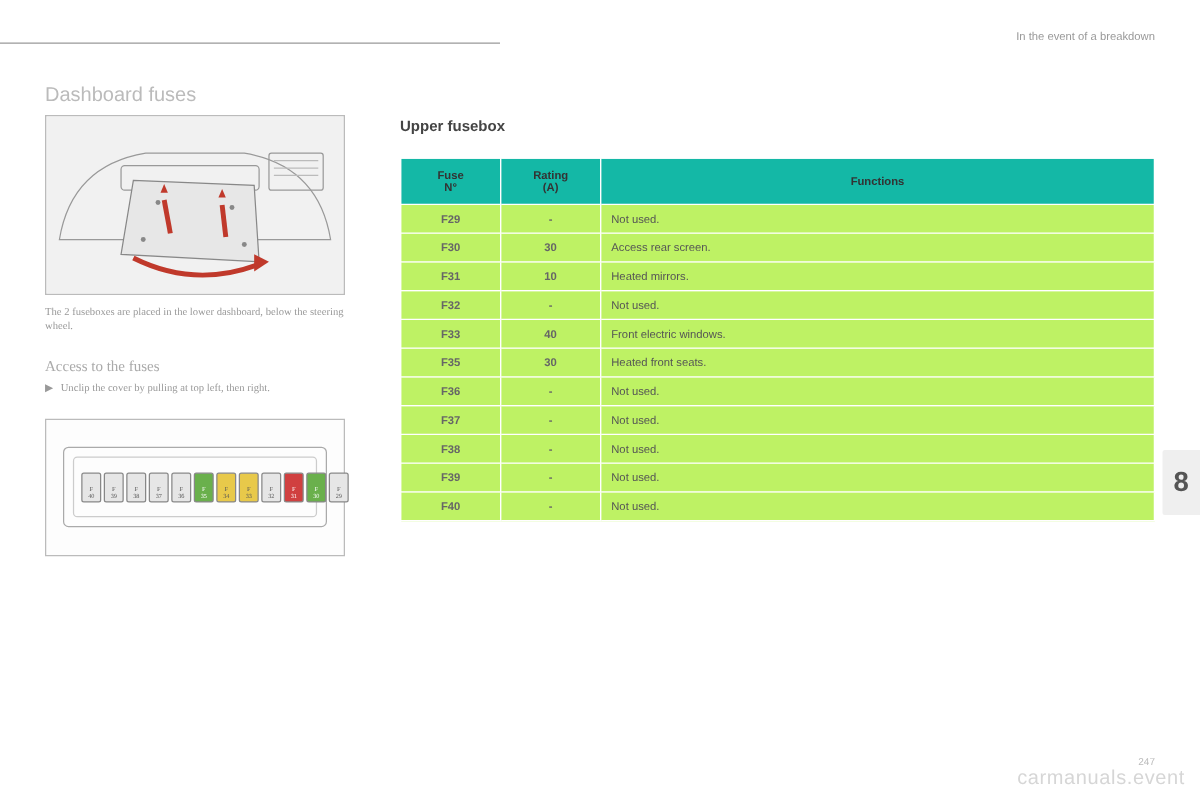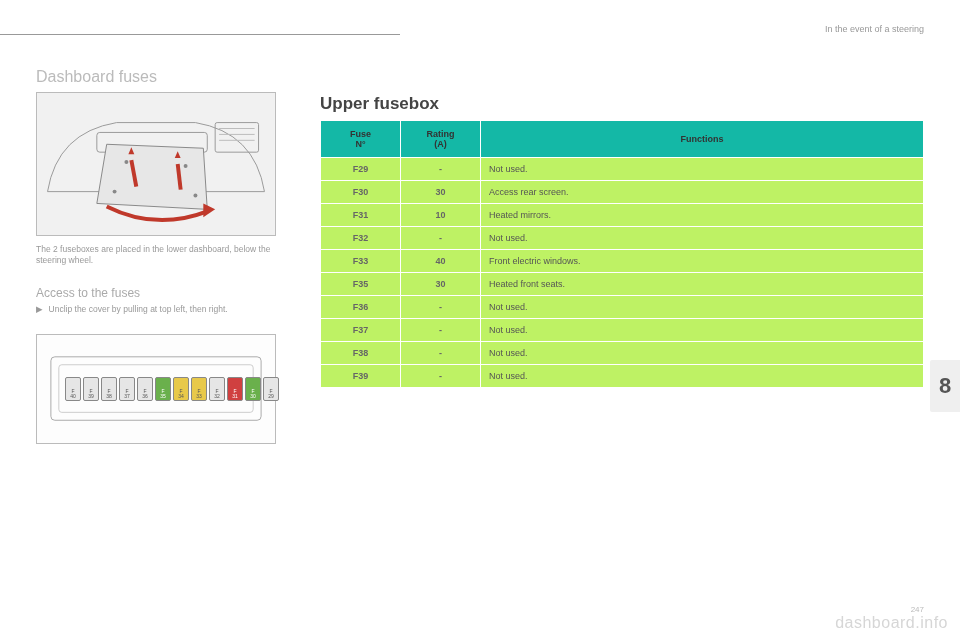--- a/index.html
+++ b/index.html
@@ -2,54 +2,54 @@
 <html><head>
 <meta charset="utf-8">
 <style>
   * { box-sizing: border-box; margin: 0; padding: 0; }
   html, body { width: 960px; height: 640px; background: #fff; font-family: Arial, Helvetica, sans-serif; color: #333; }
   .page { position: relative; width: 960px; height: 640px; padding: 20px 36px 20px 36px; }
   .rule-top { position: absolute; top: 34px; left: 0; width: 400px; height: 1px; background: #999; }
   .header-section { position: absolute; top: 24px; right: 36px; font-size: 9px; color: #999; text-align: right; }
   .main-title { font-size: 16px; color: #bbb; font-weight: 400; margin-top: 48px; margin-bottom: 6px; }
   .columns { display: flex; gap: 24px; }
-  .col-left { width: 260px; }
+  .col-left { width: 260px; font-family: Liberation Serif, serif; }
   .col-right { flex: 1; }
   .illus { width: 240px; height: 144px; border: 1px solid #bbb; background: #f4f4f4; position: relative; overflow: hidden; }
   .cap { font-size: 8.5px; color: #999; line-height: 1.3; margin-top: 8px; }
   .sub-title { font-size: 12px; color: #aaa; margin-top: 20px; margin-bottom: 4px; }
   .bullet { font-size: 8.5px; color: #999; line-height: 1.35; display: flex; gap: 6px; }
   .bullet .mark { flex: 0 0 auto; }
   .fuse-diag { margin-top: 18px; width: 240px; height: 110px; border: 1px solid #bbb; background: #fdfdfd; position: relative; }
   .fuse-row { position: absolute; left: 28px; top: 42px; display: flex; gap: 2px; }
   .fuse { width: 16px; height: 24px; border: 1px solid #888; border-radius: 2px; display: flex; flex-direction: column; justify-content: flex-end; align-items: center; font-size: 5px; color: #555; padding-bottom: 1px; line-height: 1; }
   .fuse .f { font-size: 5px; }
   .fuse.gray { background: #e6e6e6; }
   .fuse.green { background: #6ab04c; color: #fff; }
   .fuse.yellow { background: #e8c94a; }
   .fuse.red { background: #d04040; color: #fff; }
-  .right-title { font-size: 17px; color: #444; font-weight: 700; margin-top: 2px; margin-bottom: 6px; }
+  .right-title { font-size: 12px; color: #444; font-weight: 700; margin-top: 2px; margin-bottom: 18px; }
   table.fuses { width: 100%; border-collapse: collapse; font-size: 9px; }
   table.fuses th { background: #14b8a6; color: #333; font-weight: 700; text-align: center; padding: 8px 6px; border: 1px solid #fff; }
   table.fuses th.func { text-align: center; }
   table.fuses td { background: #bef264; padding: 6px 8px; border: 1px solid #fff; color: #555; }
   table.fuses td.c { text-align: center; font-weight: 700; color: #666; }
   .chapter-tab { position: absolute; right: 0; top: 360px; width: 30px; height: 52px; background: #efefef; display: flex; align-items: center; justify-content: center; font-size: 22px; font-weight: 700; color: #555; border-top-left-radius: 2px; border-bottom-left-radius: 2px; }
   .page-num { position: absolute; bottom: 26px; right: 36px; font-size: 8px; color: #bbb; }
   .watermark { position: absolute; bottom: 8px; right: 12px; font-size: 16px; color: #d6d6d6; letter-spacing: 0.5px; }
   
   .dash-sketch { position: absolute; inset: 0; }
   .dash-sketch svg { width: 100%; height: 100%; }
 </style>
 </head>
 <body>
 
 <div class="page">
   <div class="rule-top"></div>
-  <div class="header-section">In the event of a steering</div>
+  <div class="header-section">In the event of a breakdown</div>
 
   <div class="main-title">Dashboard fuses</div>
 
   <div class="columns">
 
     <div class="col-left">
 
       <div class="illus">
         <div class="dash-sketch">
           <svg viewBox="0 0 240 144">
@@ -202,22 +202,27 @@
             <tr>
               <td class="c">F38</td>
               <td class="c">-</td>
               <td>Not used.</td>
             </tr>
             <tr>
               <td class="c">F39</td>
               <td class="c">-</td>
               <td>Not used.</td>
             </tr>
+            <tr>
+              <td class="c">F40</td>
+              <td class="c">-</td>
+              <td>Not used.</td>
+            </tr>
           </tbody>
       </table>
     </div>
 
   </div>
 
   <div class="chapter-tab">8</div>
   <div class="page-num">247</div>
-  <div class="watermark">dashboard.info</div>
+  <div class="watermark">carmanuals.event</div>
 </div>
 
 </body></html>

